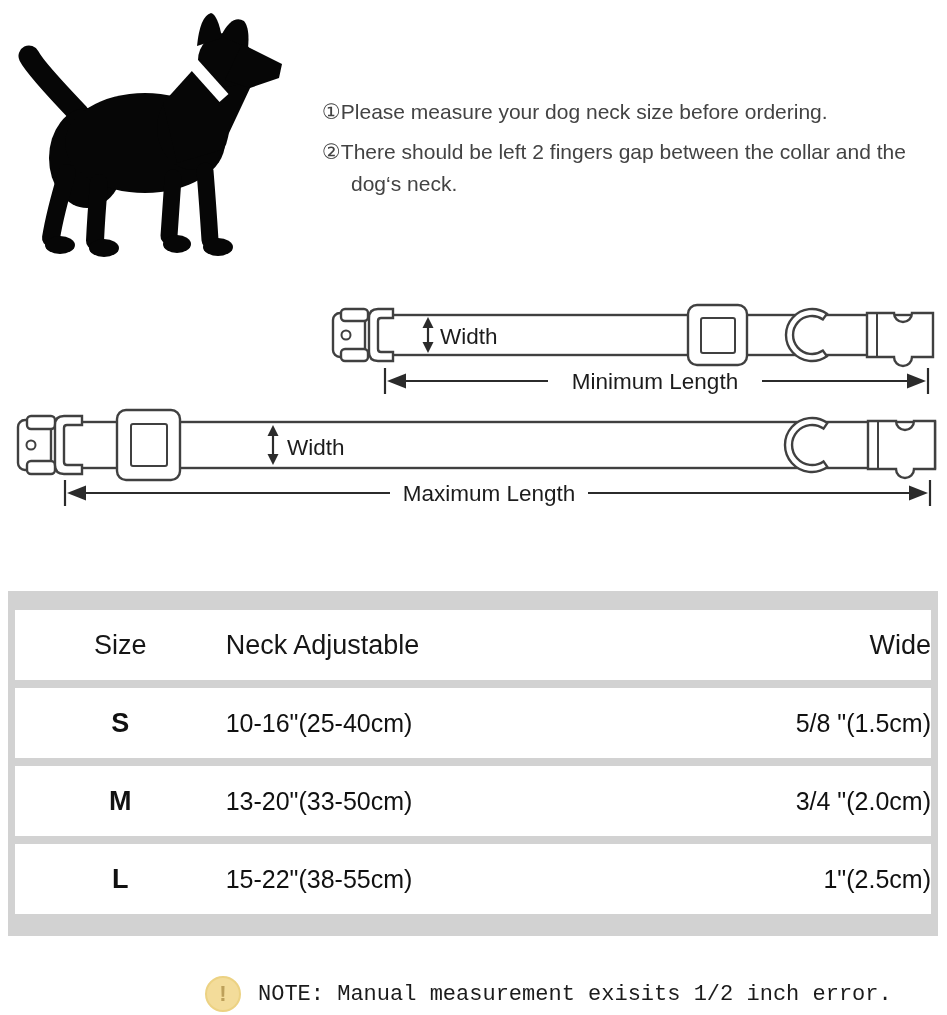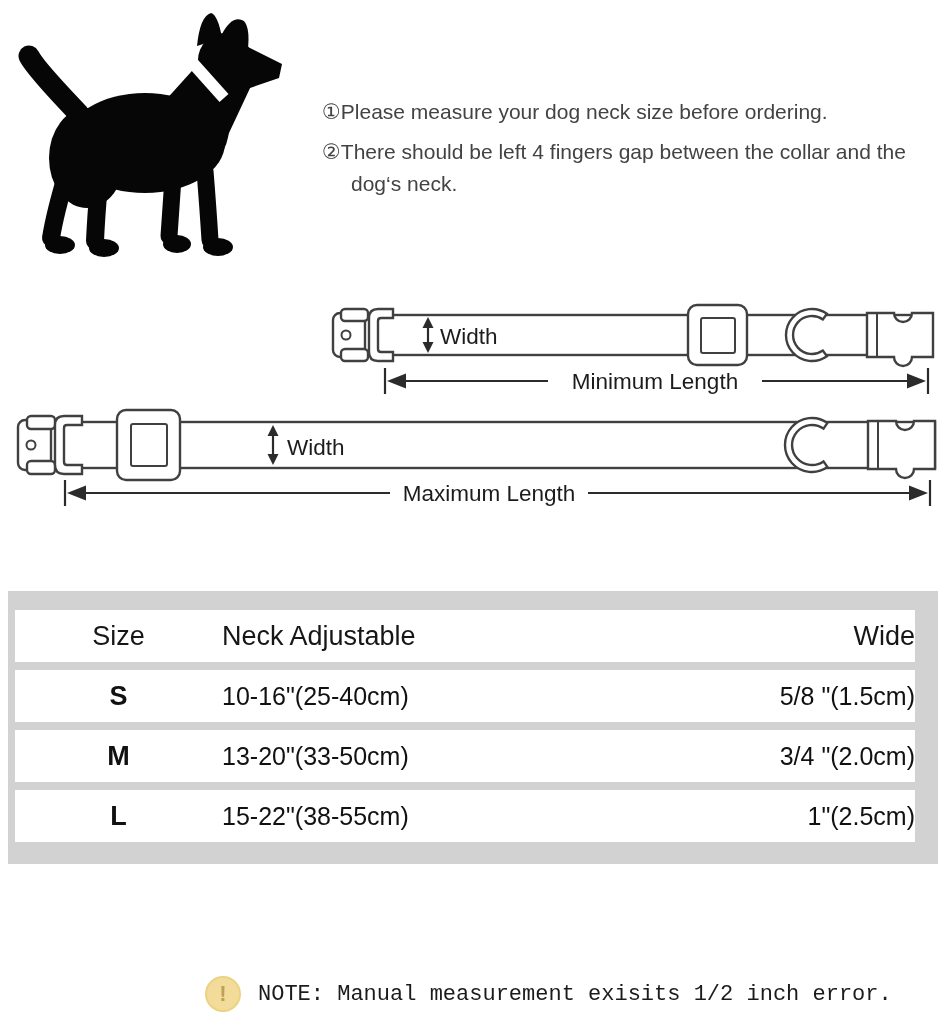--- a/index.html
+++ b/index.html
@@ -17,23 +17,23 @@
   #instructions .hang{margin-top:8px;padding-left:29px;text-indent:-29px;}
   
   #collars{position:absolute;left:0;top:0;}
   .hw{fill:#ffffff;stroke:#404040;stroke-width:2.4px;}
   .thin{fill:none;stroke:#404040;stroke-width:2px;}
   .meas{stroke:#2b2b2b;stroke-width:2.2px;}
   .mfill{fill:#2b2b2b;stroke:none;}
   .dlabel{fill:#1c1c1c;font-size:22.5px;font-family:"Liberation Sans","DejaVu Sans",sans-serif;}
   
   #size-panel{
-    position:absolute;left:8px;top:591px;width:930px;height:273px;
+    position:absolute;left:8px;top:591px;width:930px;height:345px;
     background:#d2d2d2;box-sizing:border-box;
-    padding:19px 23px 22px 7px;
+    padding:19px 7px 22px 7px;
     display:flex;flex-direction:column;gap:8px;
   }
   .t-row{background:#ffffff;flex:1;display:flex;align-items:center;color:#111;}
   .t-row .c1{width:23%;text-align:center;}
   .t-row .c2{width:44%;text-align:left;}
   .t-row .c3{width:33%;text-align:right;}
   .t-head{font-size:27px;color:#161616;}
   .t-size{font-size:27px;font-weight:bold;}
   .t-val{font-size:25px;}
   
@@ -75,21 +75,21 @@
       <path d="M182,38 Q185,8 196,5 Q203,7 207,30 Z"></path>
       <path d="M206,28 Q217,6 229,13 Q235,20 233,40 Z"></path>
       <polygon points="227,36 267,56 264,70 235,80 210,72"></polygon>
 
       <path d="M175,52 L209,90" fill="none" stroke="#ffffff" stroke-width="12"></path>
     </g>
   </svg>
 
   <div id="instructions">
     <div>①Please measure your dog neck size before ordering.</div>
-    <div class="hang">②There should be left 4 fingers gap between the collar and the dog‘s neck.</div>
+    <div class="hang">②There should be left 2 fingers gap between the collar and the dog‘s neck.</div>
   </div>
 
   <svg id="collars" width="947" height="530" viewBox="0 0 947 530">
 
     <g>
       <rect class="hw" x="376" y="315" width="554" height="40"></rect>
 
       <g>
         <rect class="hw" x="333" y="313" width="32" height="44" rx="7"></rect>
         <rect class="hw" x="341" y="309" width="27" height="12" rx="4"></rect>

